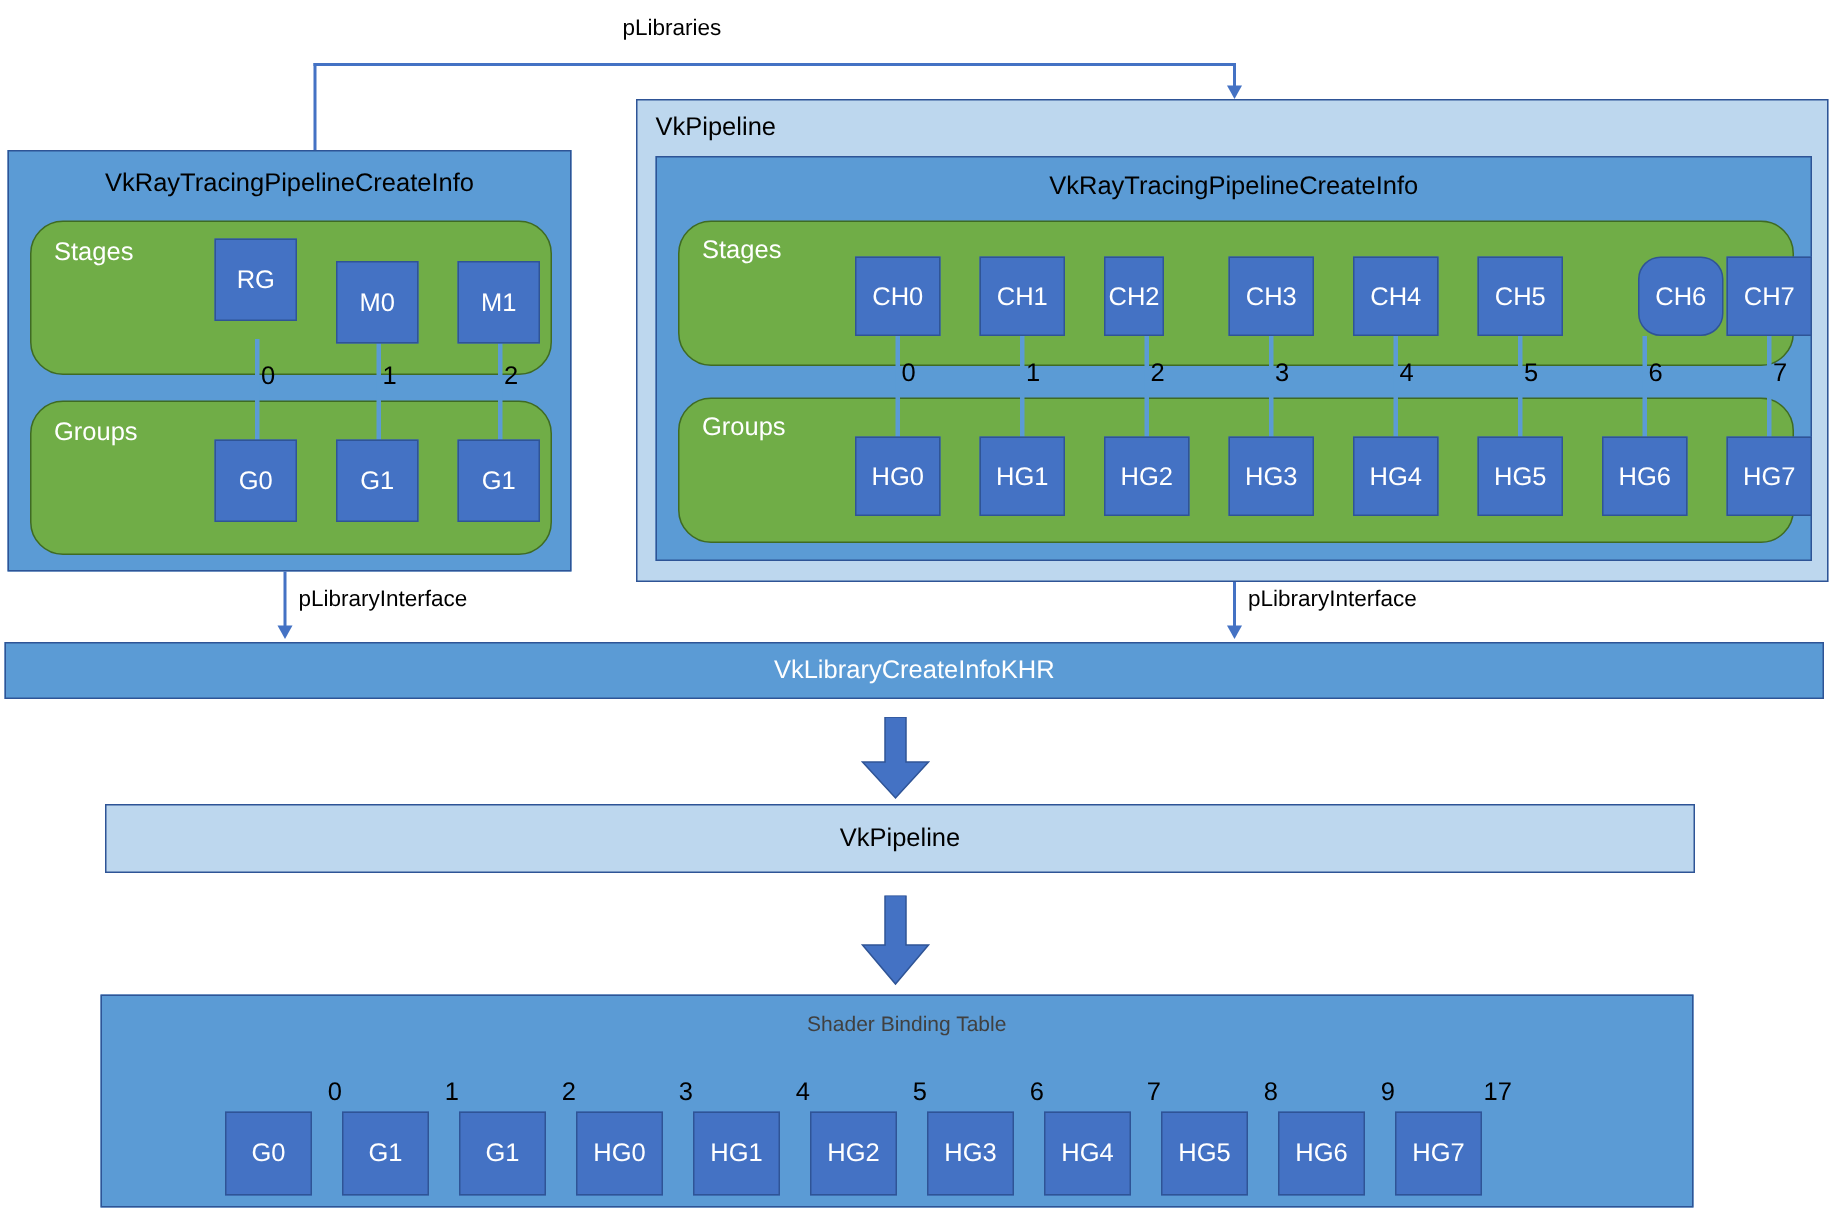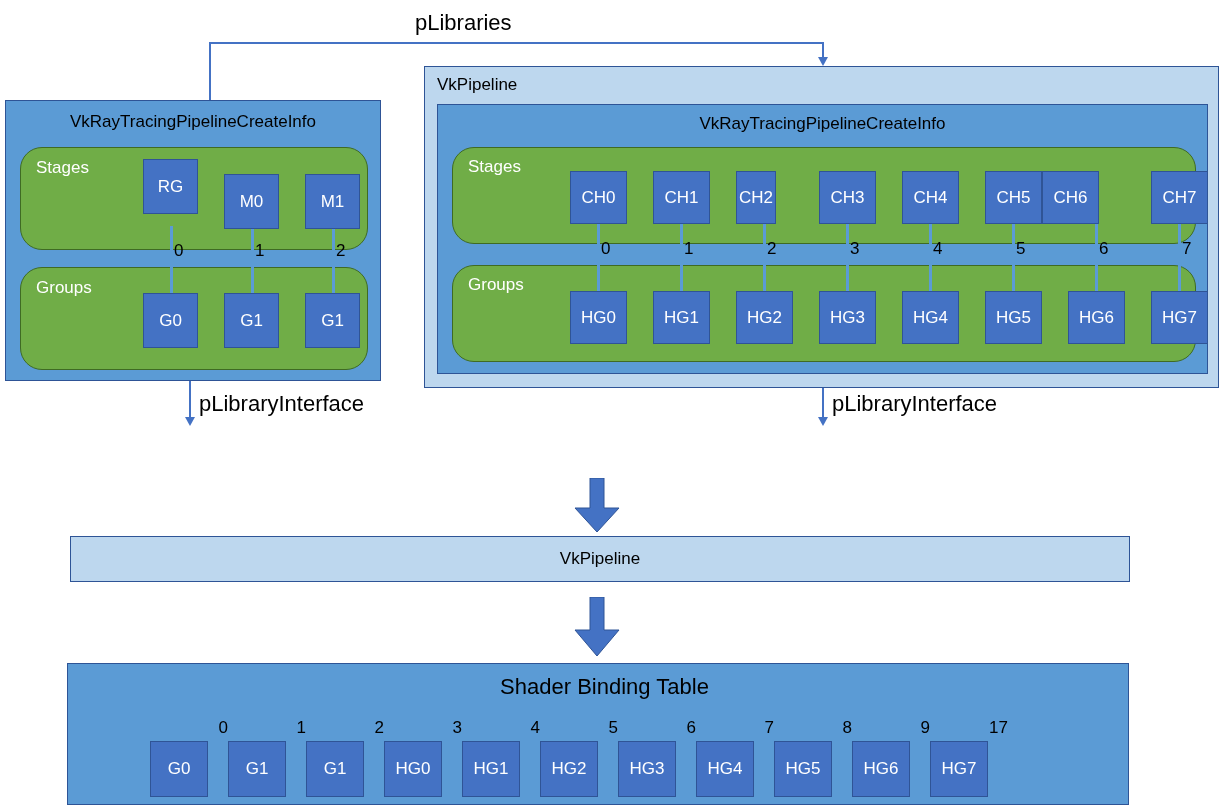--- a/index.html
+++ b/index.html
@@ -86,21 +86,21 @@
   .thin-line-h { background: #4472c4; height: 2px; }
   .thin-head-down {
     width: 0; height: 0;
     border-left: 5px solid transparent;
     border-right: 5px solid transparent;
     border-top: 9px solid #4472c4;
   }
   .edge-label {
     position: absolute;
     color: #000000;
-    font-size: 22px;
+    font-size: 15px;
     white-space: nowrap;
   }
 
   
   .bar-dark {
     background: #5b9bd5;
     border: 1px solid #2e5496;
     display: flex;
     align-items: center;
     justify-content: center;
@@ -123,22 +123,22 @@
 
   
   .sbt-box {
     background: #5b9bd5;
     border: 1px solid #2e5496;
   }
   .sbt-title {
     position: absolute;
     left: 0; right: 0;
     text-align: center;
-    color: #000000;
-    font-size: 22px;
+    color: #404040;
+    font-size: 14px;
     margin-left: 13px;
   }
   .sbt-idx {
     position: absolute;
     color: #000000;
     font-size: 17px;
     text-align: right;
   }
 </style>
 </head>
@@ -198,21 +198,21 @@
       <div class="abs connector" style="left:574px; top:119px; height:68px;"></div>
       <div class="abs connector" style="left:657px; top:119px; height:68px;"></div>
       <div class="abs connector" style="left:740px; top:119px; height:68px;"></div>
 
       <div class="abs shader-box" style="left:132px; top:66px; width:57px; height:53px;">CH0</div>
       <div class="abs shader-box" style="left:215px; top:66px; width:57px; height:53px;">CH1</div>
       <div class="abs shader-box" style="left:298px; top:66px; width:40px; height:53px;">CH2</div>
       <div class="abs shader-box" style="left:381px; top:66px; width:57px; height:53px;">CH3</div>
       <div class="abs shader-box" style="left:464px; top:66px; width:57px; height:53px;">CH4</div>
       <div class="abs shader-box" style="left:547px; top:66px; width:57px; height:53px;">CH5</div>
-      <div class="abs shader-box" style="left:604px; top:66px; width:57px; height:53px;">CH6</div>
+      <div class="abs shader-box" style="left:654px; top:66px; width:57px; height:53px;border-radius:15px;">CH6</div>
       <div class="abs shader-box" style="left:713px; top:66px; width:57px; height:53px;">CH7</div>
 
       <div class="idx-label" style="left:163px; top:134px;">0</div>
       <div class="idx-label" style="left:246px; top:134px;">1</div>
       <div class="idx-label" style="left:329px; top:134px;">2</div>
       <div class="idx-label" style="left:412px; top:134px;">3</div>
       <div class="idx-label" style="left:495px; top:134px;">4</div>
       <div class="idx-label" style="left:578px; top:134px;">5</div>
       <div class="idx-label" style="left:661px; top:134px;">6</div>
       <div class="idx-label" style="left:744px; top:134px;">7</div>
@@ -229,20 +229,23 @@
   </div>
 
   <div class="abs thin-line-v" style="left:189px; top:381px; width:2px; height:37px;"></div>
   <div class="abs thin-head-down" style="left:185px; top:417px;"></div>
   <div class="abs edge-label" style="left:199px; top:391px;">pLibraryInterface</div>
 
   <div class="abs thin-line-v" style="left:822px; top:388px; width:2px; height:30px;"></div>
   <div class="abs thin-head-down" style="left:818px; top:417px;"></div>
   <div class="abs edge-label" style="left:832px; top:391px;">pLibraryInterface</div>
 
+  <div class="abs bar-dark" style="left:3px; top:428px; width:1213px; height:38px;">
+    <span>VkLibraryCreateInfoKHR</span>
+  </div>
 
   <div class="abs block-arrow" style="left:573px; top:478px; width:48px; height:55px;">
     <svg width="48" height="55" viewBox="0 0 48 55">
       <polygon points="17,0 31,0 31,30 46,30 24,54 2,30 17,30" fill="#4472C4" stroke="#2F5496" stroke-width="1"></polygon>
     </svg>
   </div>
 
   <div class="abs bar-light" style="left:70px; top:536px; width:1060px; height:46px;">
     <span>VkPipeline</span>
   </div>

